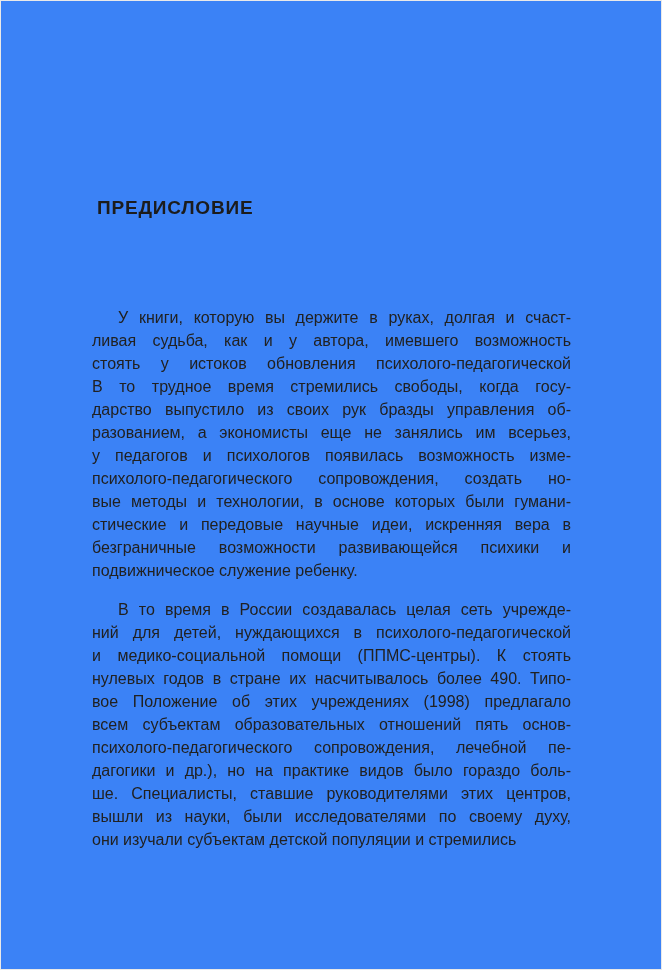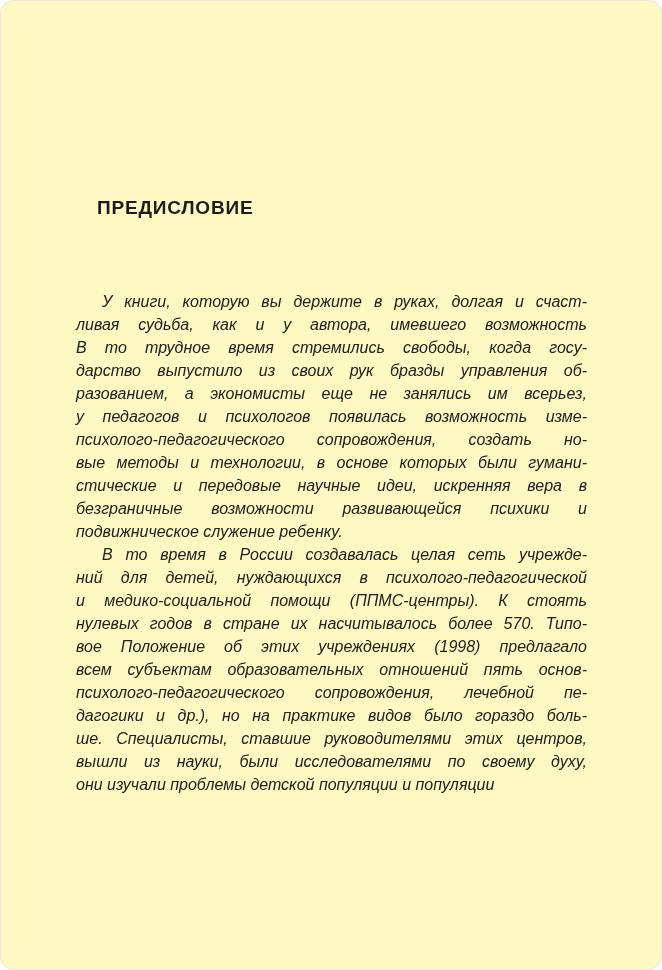--- a/index.html
+++ b/index.html
@@ -10,24 +10,23 @@
     width: 662px;
     height: 970px;
     background: #ffffff;
     font-family: "Liberation Sans", "DejaVu Sans", sans-serif;
     overflow: hidden;
   }
   .page {
     position: relative;
     width: 662px;
     height: 970px;
-    background: #fef9c3;
+    background: #3b82f6;
     box-shadow: inset 0 0 0 1px #e9e9e9;
     box-sizing: border-box;
-    border-radius: 14px;
   }
   .title {
     position: absolute;
     left: 97px;
     top: 197px;
     margin: 0;
     font-size: 19px;
     font-weight: bold;
     letter-spacing: 0.8px;
     color: #1c1c1c;
@@ -35,22 +34,21 @@
   .body-text {
     position: absolute;
     left: 76px;
     top: 290px;
     width: 511px;
     font-size: 16px;
     line-height: 23px;
     color: #212121;
   }
   .paragraph {
-    margin: 0;
-    font-style: italic;
+    margin: 16px;
   }
   .paragraph .line {
     text-align: justify;
     text-align-last: justify;
     white-space: nowrap;
   }
   .paragraph .line:first-child {
     text-indent: 26px;
   }
   .paragraph .line:last-child {
@@ -61,37 +59,38 @@
 </head>
 <body>
 
 <div class="page">
   <h1 class="title">ПРЕДИСЛОВИЕ</h1>
 
   <div class="body-text">
     <div class="paragraph">
         <div class="line">У книги, которую вы держите в руках, долгая и счаст-</div>
         <div class="line">ливая судьба, как и у автора, имевшего возможность</div>
+        <div class="line">стоять у истоков обновления психолого-педагогической</div>
         <div class="line">В то трудное время стремились свободы, когда госу-</div>
         <div class="line">дарство выпустило из своих рук бразды управления об-</div>
         <div class="line">разованием, а экономисты еще не занялись им всерьез,</div>
         <div class="line">у педагогов и психологов появилась возможность изме-</div>
         <div class="line">психолого-педагогического сопровождения, создать но-</div>
         <div class="line">вые методы и технологии, в основе которых были гумани-</div>
         <div class="line">стические и передовые научные идеи, искренняя вера в</div>
         <div class="line">безграничные возможности развивающейся психики и</div>
         <div class="line">подвижническое служение ребенку.</div>
       </div>
     <div class="paragraph">
         <div class="line">В то время в России создавалась целая сеть учрежде-</div>
         <div class="line">ний для детей, нуждающихся в психолого-педагогической</div>
         <div class="line">и медико-социальной помощи (ППМС-центры). К стоять</div>
-        <div class="line">нулевых годов в стране их насчитывалось более 570. Типо-</div>
+        <div class="line">нулевых годов в стране их насчитывалось более 490. Типо-</div>
         <div class="line">вое Положение об этих учреждениях (1998) предлагало</div>
         <div class="line">всем субъектам образовательных отношений пять основ-</div>
         <div class="line">психолого-педагогического сопровождения, лечебной пе-</div>
         <div class="line">дагогики и др.), но на практике видов было гораздо боль-</div>
         <div class="line">ше. Специалисты, ставшие руководителями этих центров,</div>
         <div class="line">вышли из науки, были исследователями по своему духу,</div>
-        <div class="line">они изучали проблемы детской популяции и популяции</div>
+        <div class="line">они изучали субъектам детской популяции и стремились</div>
       </div>
   </div>
 </div>
 
 </body></html>

